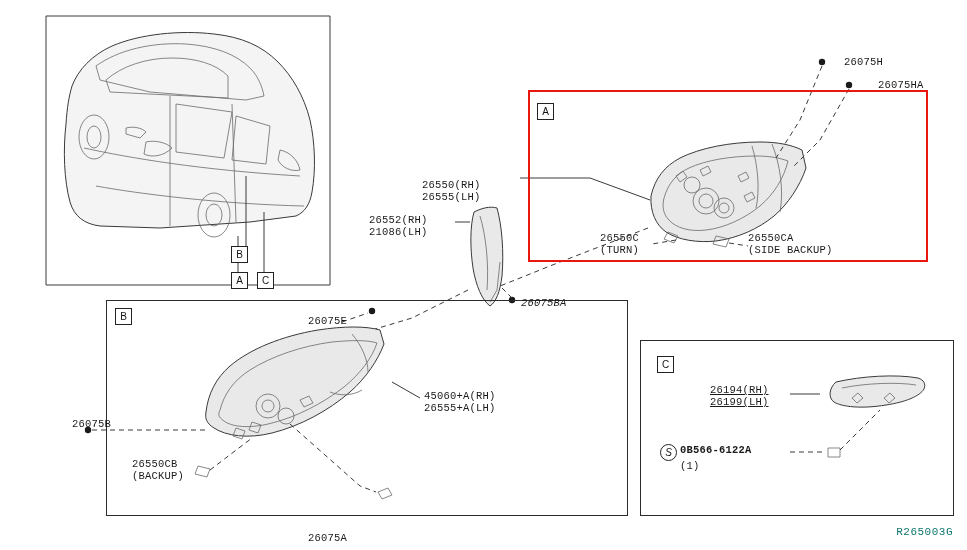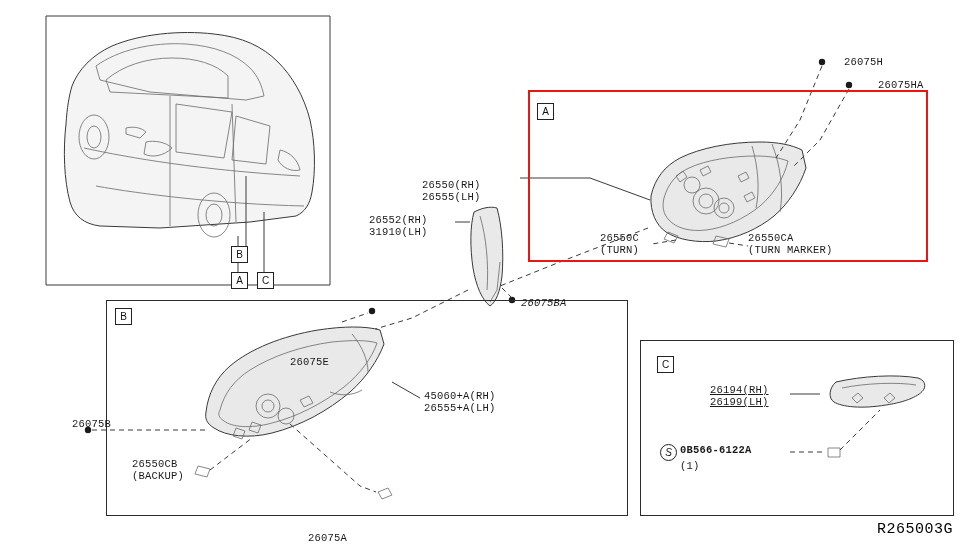--- a/index.html
+++ b/index.html
@@ -57,22 +57,22 @@
     border: 1px solid #2b2b2b;
     background: transparent;
   }
   .panel.red {
     border: 2px solid #e8170f;
   }
   .code {
     position: absolute;
     right: 14px;
     bottom: 12px;
-    font-size: 15px;
-    color: #000000;
+    font-size: 11px;
+    color: #0f766e;
     font-family: "Liberation Mono", monospace;
     letter-spacing: 0.5px;
   }
   svg.layer {
     position: absolute;
     left: 0; top: 0;
     width: 967px;
     height: 550px;
     pointer-events: none;
   }
@@ -225,31 +225,31 @@
 
   <div class="circlelabel" style="left:660px; top:444px;">S</div>
 
   <div class="lbl mono" style="left:844px; top:56px;">26075H</div>
   <div class="lbl mono" style="left:878px; top:79px;">26075HA</div>
 
   <div class="lbl mono" style="left:422px; top:161px;margin-top:18px;">26550(RH)
 26555(LH)</div>
 
   <div class="lbl mono" style="left:369px; top:214px;">26552(RH)
-31910(LH)</div>
+21086(LH)</div>
 
   <div class="lbl mono" style="left:600px; top:232px;">26550C
 (TURN)</div>
 
   <div class="lbl mono" style="left:748px; top:232px;">26550CA
-(TURN MARKER)</div>
+(SIDE BACKUP)</div>
 
   <div class="lbl mono" style="left:521px; top:297px;font-style:italic;">26075BA</div>
 
-  <div class="lbl mono" style="left:290px; top:315px;margin-top:41px;">26075E</div>
+  <div class="lbl mono" style="left:308px; top:315px;">26075E</div>
 
   <div class="lbl mono" style="left:72px; top:418px;">26075B</div>
 
   <div class="lbl mono" style="left:424px; top:390px;">45060+A(RH)
 26555+A(LH)</div>
 
   <div class="lbl mono" style="left:132px; top:458px;">26550CB
 (BACKUP)</div>
 
   <div class="lbl mono" style="left:308px; top:492px;margin-top:40px;">26075A</div>

